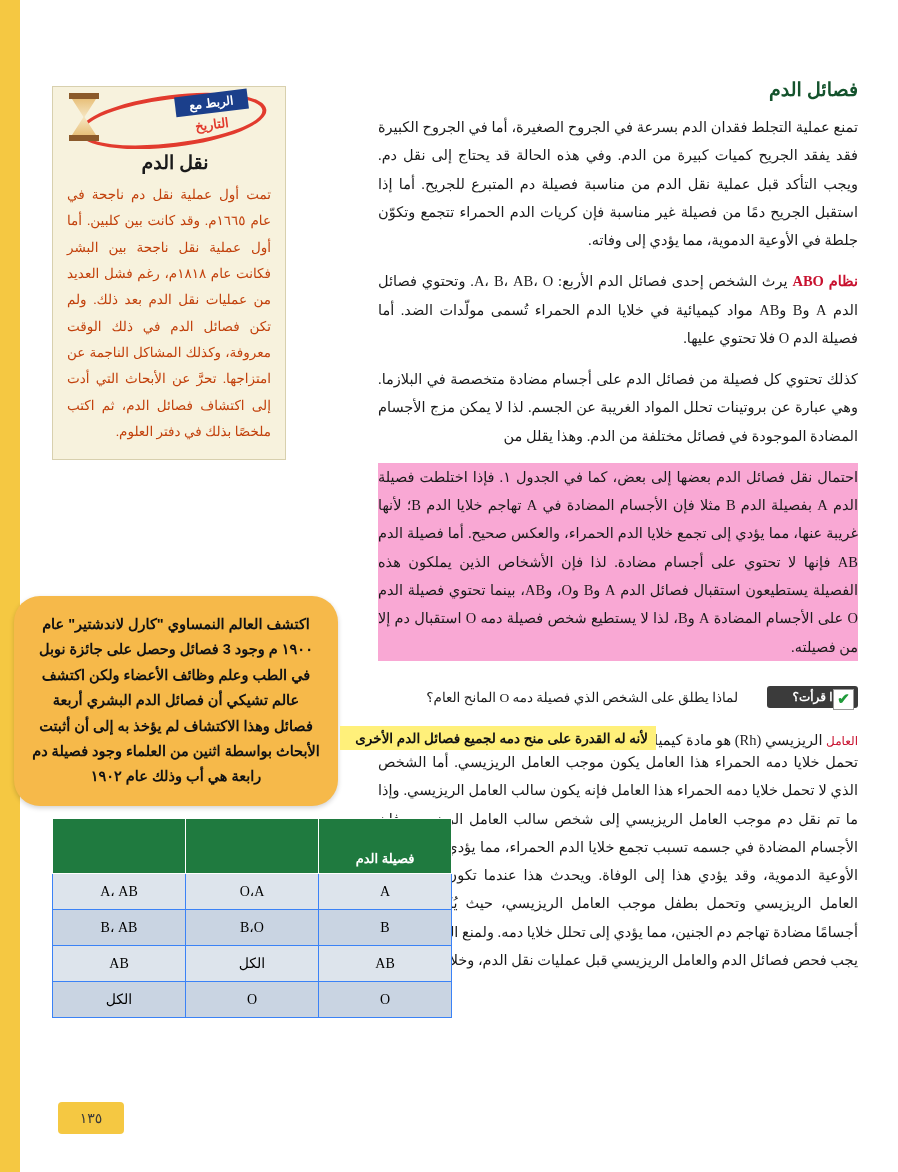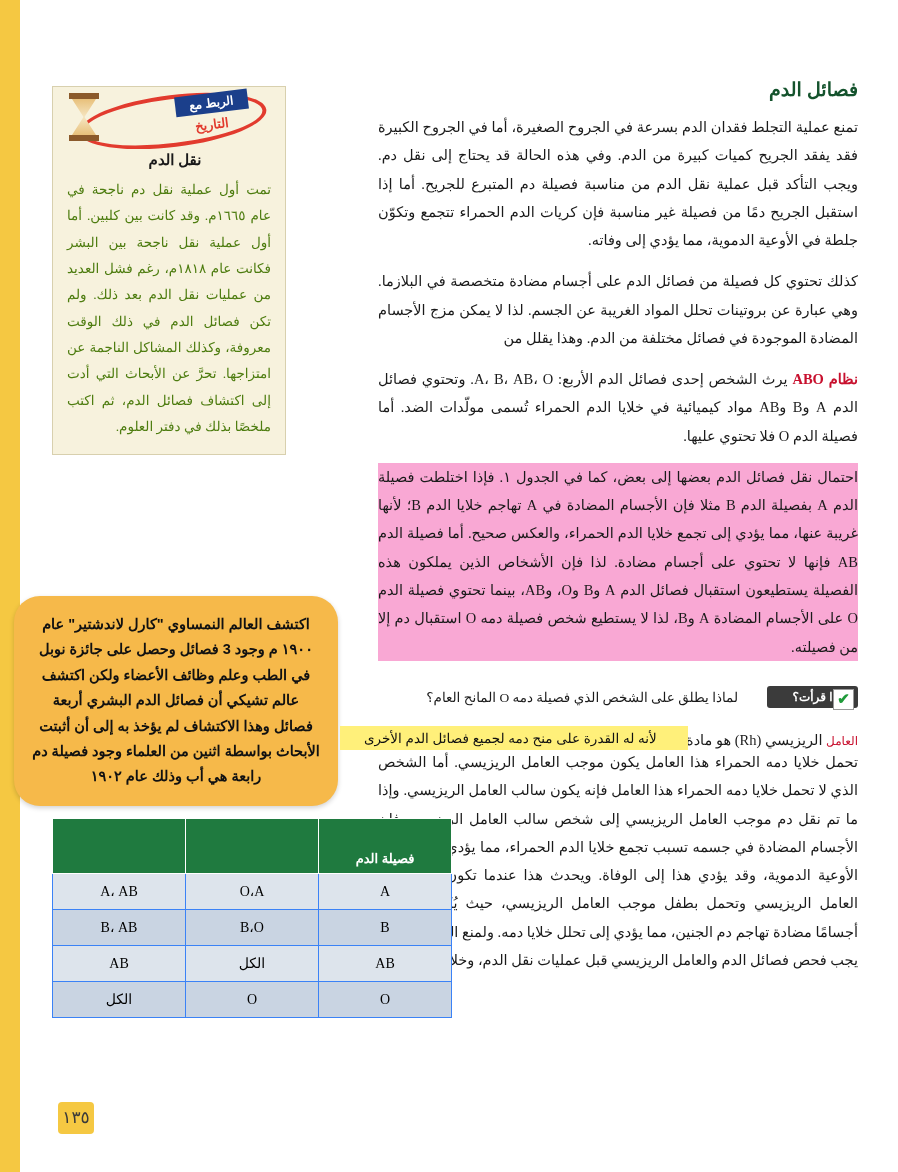--- a/index.html
+++ b/index.html
@@ -200,30 +200,30 @@
     position: absolute;
     left: 9px;
     top: 8px;
     width: 24px;
     height: 36px;
     background: linear-gradient(180deg, #e8c07a 0%, #f4e2bb 45%, #f4e2bb 55%, #e8c07a 100%);
     clip-path: polygon(0 0, 100% 0, 52% 50%, 100% 100%, 0 100%, 48% 50%);
   }
   .sb-title {
     text-align: center;
-    font-size: 15px;
+    font-size: 19px;
     font-weight: bold;
     color: #1a1a1a;
     margin: 2px 0 8px 0;
     padding-left: 12px;
   }
   .sb-body {
     font-size: 13.5px;
     line-height: 1.95;
-    color: #4d7c0f;
+    color: #c2410c;
     padding: 0 14px;
     text-align: justify;
   }
 
   
   .table-wrap {
     position: absolute;
     left: 52px;
     top: 818px;
     width: 400px;
@@ -253,27 +253,27 @@
   }
   table.blood tr:nth-child(odd) td {
     background: #dde4ec;
   }
 
   
   .page-num {
     position: absolute;
     left: 58px;
     top: 1102px;
-    width: 36px;
+    width: 66px;
     height: 32px;
     background: #f5c842;
     border-radius: 4px;
     text-align: center;
     line-height: 32px;
-    font-size: 17px;
+    font-size: 14px;
     color: #3a3a3a;
     font-family: "Liberation Sans", sans-serif;
   }
 
   
   .watermark {
     position: absolute;
     left: 360px;
     top: 600px;
     width: 330px;
@@ -304,47 +304,47 @@
     box-shadow: 0 2px 5px rgba(0,0,0,0.18);
   }
 
   
   .annot-strip {
     position: absolute;
     left: 340px;
     top: 726px;
     width: 300px;
     background: #fff07a;
-    padding: 4px 24px;
-    direction: rtl;
-    text-align: left;
+    padding: 4px 8px;
+    direction: rtl;
+    text-align: right;
     font-family: "Liberation Sans", sans-serif;
     font-size: 13.5px;
-    font-weight: normal;
+    font-weight: bold;
     color: #111111;
   }
 </style>
 </head>
 <body>
 
 <div class="page">
 
   <div class="edge-bar"></div>
   <div class="edge-bar-2"></div>
 
   <div class="main-col">
     <h1 class="section-title">فصائل الدم</h1>
 
     <p class="para">تمنع عملية التجلط فقدان الدم بسرعة في الجروح الصغيرة، أما في الجروح الكبيرة فقد يفقد الجريح كميات كبيرة من الدم. وفي هذه الحالة قد يحتاج إلى نقل دم. ويجب التأكد قبل عملية نقل الدم من مناسبة فصيلة دم المتبرع للجريح. أما إذا استقبل الجريح دمًا من فصيلة غير مناسبة فإن كريات الدم الحمراء تتجمع وتكوّن جلطة في الأوعية الدموية، مما يؤدي إلى وفاته.</p>
 
-    <p class="para">كذلك تحتوي كل فصيلة من فصائل الدم على أجسام مضادة متخصصة في البلازما. وهي عبارة عن بروتينات تحلل المواد الغريبة عن الجسم. لذا لا يمكن مزج الأجسام المضادة الموجودة في فصائل مختلفة من الدم. وهذا يقلل من</p>
-
     <p class="para">
       <span class="red-term">نظام ABO</span><span> يرث الشخص إحدى فصائل الدم الأربع: A، B، AB، O. وتحتوي فصائل الدم A وB وAB مواد كيميائية في خلايا الدم الحمراء تُسمى مولّدات الضد. أما فصيلة الدم O فلا تحتوي عليها.</span>
     </p>
+
+    <p class="para">كذلك تحتوي كل فصيلة من فصائل الدم على أجسام مضادة متخصصة في البلازما. وهي عبارة عن بروتينات تحلل المواد الغريبة عن الجسم. لذا لا يمكن مزج الأجسام المضادة الموجودة في فصائل مختلفة من الدم. وهذا يقلل من</p>
 
     <p class="para shaded">احتمال نقل فصائل الدم بعضها إلى بعض، كما في الجدول ١. فإذا اختلطت فصيلة الدم A بفصيلة الدم B مثلا فإن الأجسام المضادة في A تهاجم خلايا الدم B؛ لأنها غريبة عنها، مما يؤدي إلى تجمع خلايا الدم الحمراء، والعكس صحيح. أما فصيلة الدم AB فإنها لا تحتوي على أجسام مضادة. لذا فإن الأشخاص الذين يملكون هذه الفصيلة يستطيعون استقبال فصائل الدم A وB وO، وAB، بينما تحتوي فصيلة الدم O على الأجسام المضادة A وB، لذا لا يستطيع شخص فصيلة دمه O استقبال دم إلا من فصيلته.</p>
   </div>
 
   <div class="read-box">
     <div class="read-tag">ماذا قرأت؟</div>
     <div class="read-check">✔</div>
     <div class="read-q">لماذا يطلق على الشخص الذي فصيلة دمه O المانح العام؟</div>
   </div>
 

